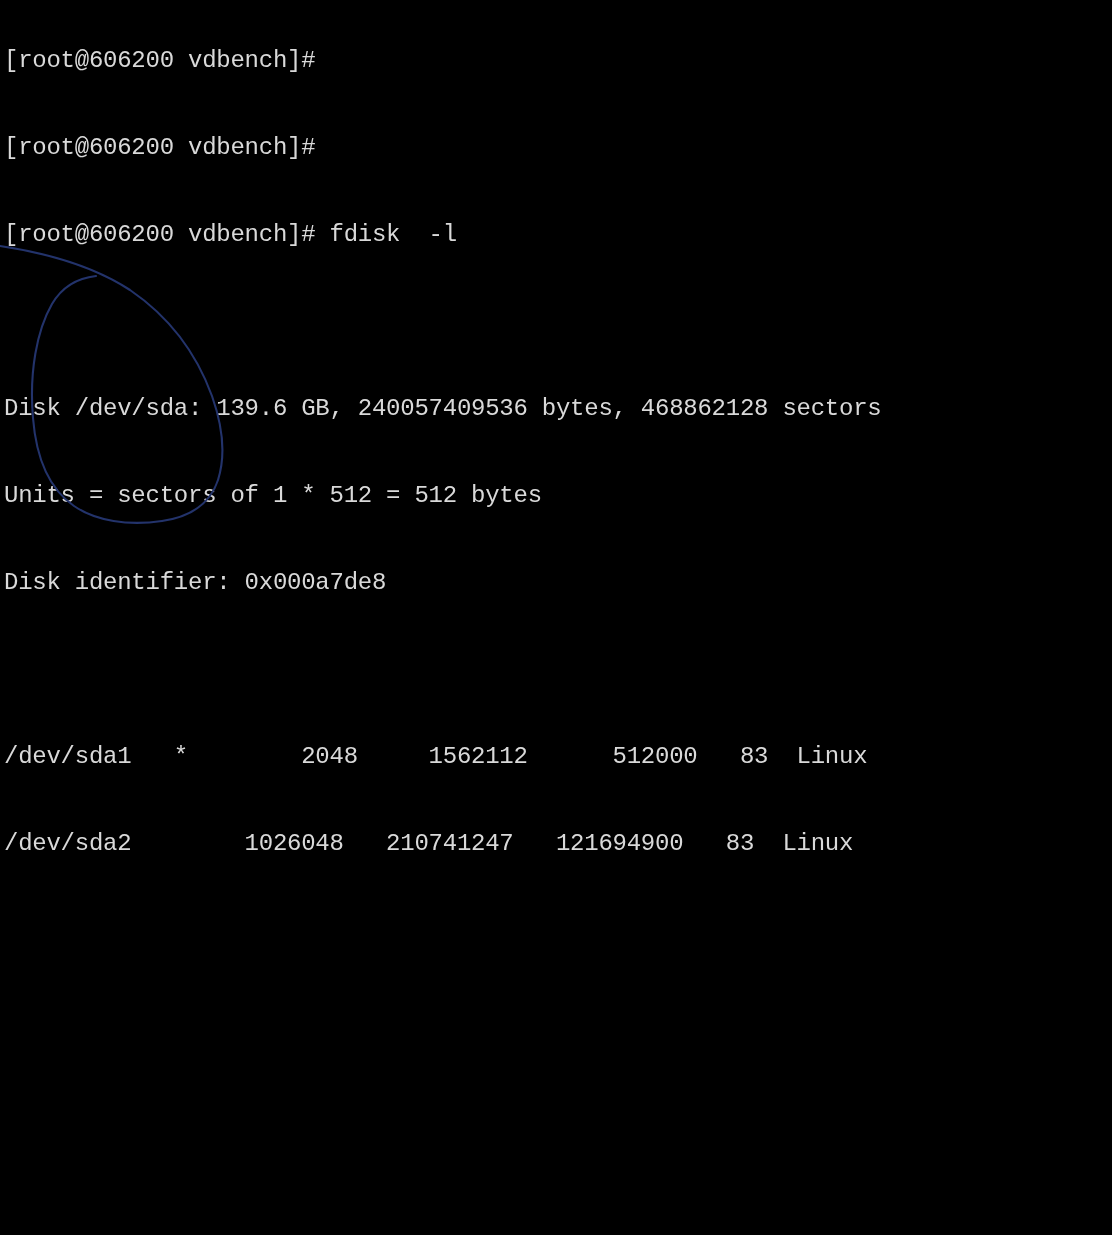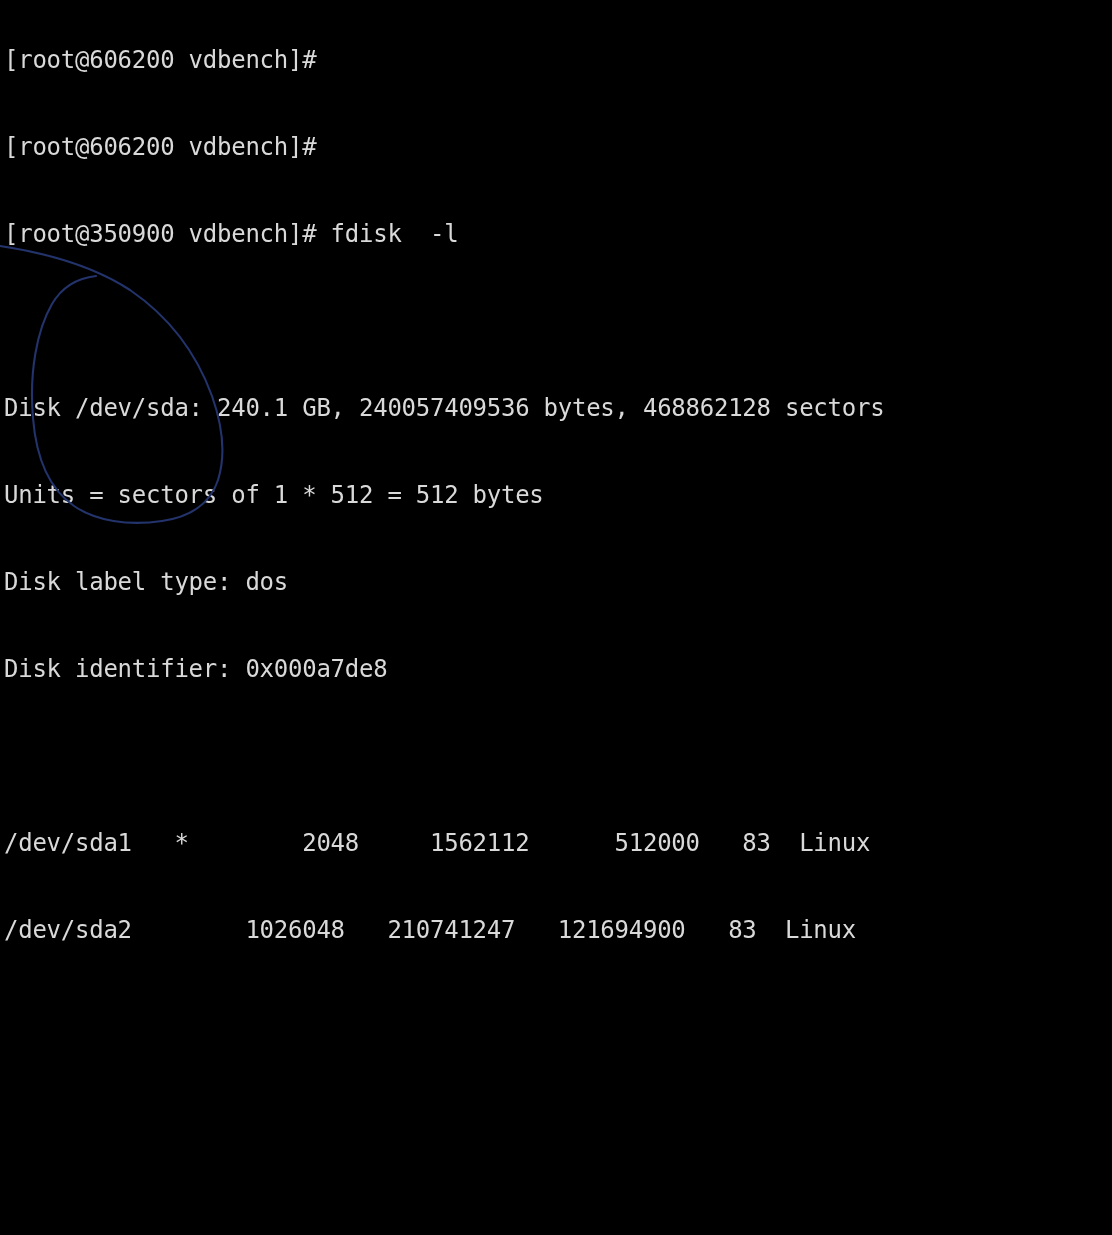--- a/index.html
+++ b/index.html
@@ -27,43 +27,43 @@
     white-space: pre;
     letter-spacing: -0.25px;
     padding-left: 4px;
     box-sizing: border-box;
     
     margin-top: -12px;
   }
   .line {
     height: 29px;
     white-space: pre;
+    font-family: Liberation Mono, monospace;
   }
   #annotation {
     position: absolute;
     left: 0;
     top: 0;
     width: 1112px;
     height: 1235px;
     pointer-events: none;
   }
 </style>
 </head>
 <body>
 
 <div id="screen">
 
   <div id="terminal">
     <div class="line">[root@606200 vdbench]#</div>
     <div class="line">[root@606200 vdbench]#</div>
-    <div class="line">[root@350900 vdbench]# fdisk  -l</div>
+    <div class="line">[root@606200 vdbench]# fdisk  -l</div>
     <div class="line"></div>
-    <div class="line">Disk /dev/sda: 240.1 GB, 240057409536 bytes, 468862128 sectors</div>
+    <div class="line">Disk /dev/sda: 139.6 GB, 240057409536 bytes, 468862128 sectors</div>
     <div class="line">Units = sectors of 1 * 512 = 512 bytes</div>
-    <div class="line">Disk label type: dos</div>
     <div class="line">Disk identifier: 0x000a7de8</div>
     <div class="line"></div>
     <div class="line">/dev/sda1   *        2048     1562112      512000   83  Linux</div>
     <div class="line">/dev/sda2        1026048   210741247   121694900   83  Linux</div>
     
     
     
     
     
     

